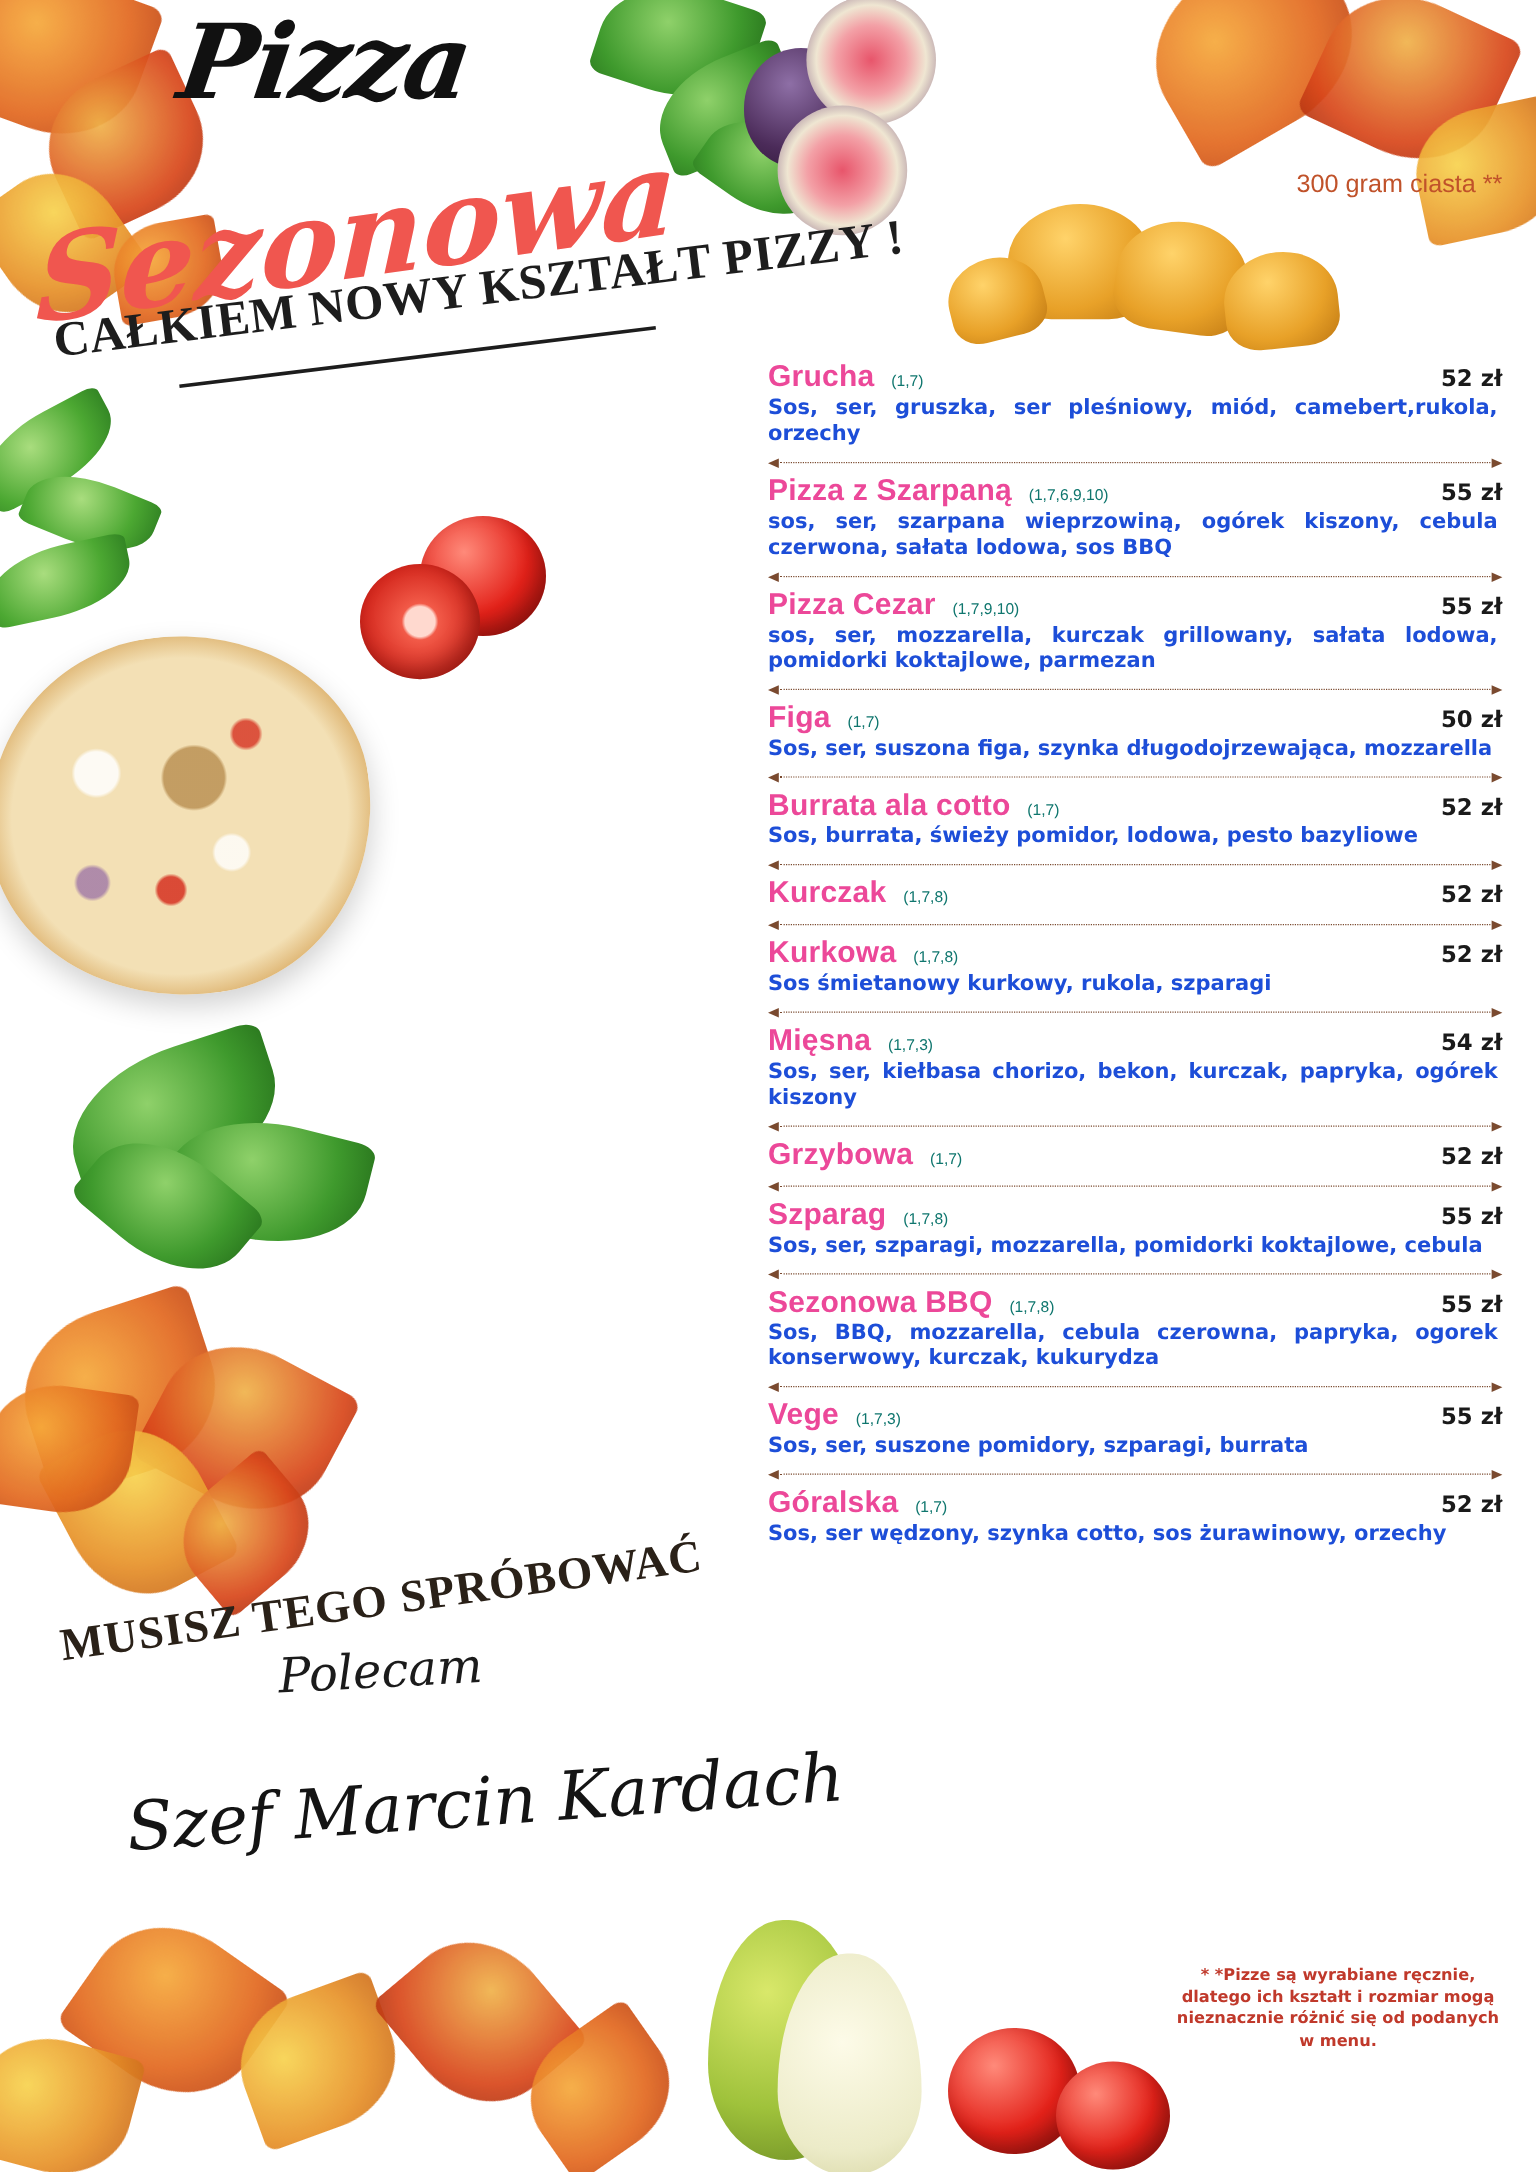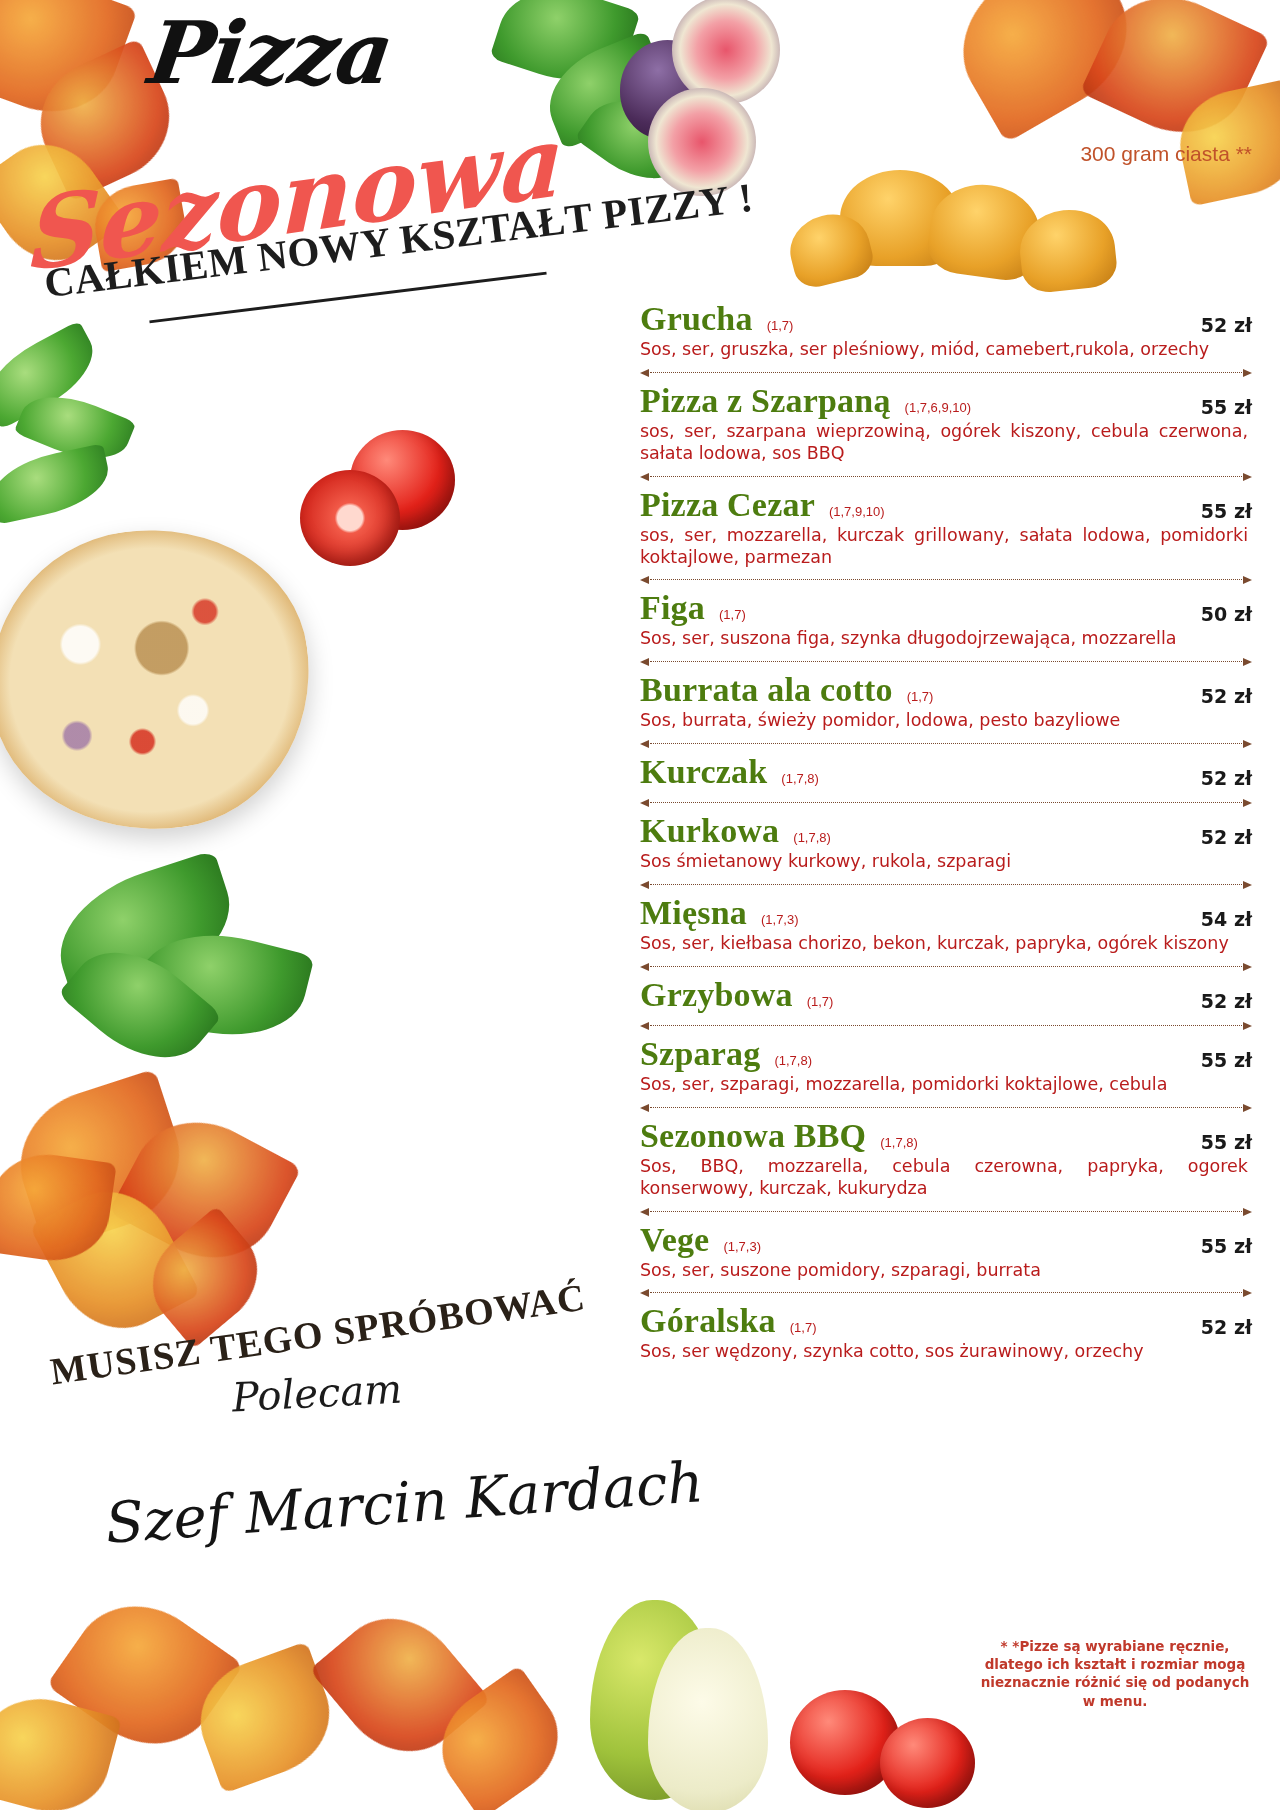--- a/index.html
+++ b/index.html
@@ -151,50 +151,50 @@
     top: 300px;
     width: 612px;
   }
   .item { position: relative; padding: 0 0 2px 0; }
   .item-head {
     display: flex;
     align-items: baseline;
     width: 100%;
   }
   .item-name {
-    font-family: Liberation Serif, serif;
-    font-weight: 700;
-    font-size: 34px;
-    color: #4d7c0f;
+    font-family: Liberation Sans, sans-serif;
+    font-weight: 700;
+    font-size: 25px;
+    color: #ec4899;
     letter-spacing: .2px;
     white-space: nowrap;
   }
   .item-alg {
     font-size: 13px;
-    color: #b91c1c;
+    color: #0f766e;
     margin-left: 14px;
     font-family: "Liberation Sans", sans-serif;
     white-space: nowrap;
   }
   .item-price {
     margin-left: auto;
     font-family: "DejaVu Sans", sans-serif;
     font-weight: 700;
     font-size: 19px;
     color: #1a1a1a;
     white-space: nowrap;
     align-self: flex-end;
     padding-bottom: 2px;
   }
   .item-desc {
     font-family: "DejaVu Sans", sans-serif;
-    font-weight: 400;
+    font-weight: 700;
     font-size: 17.5px;
     line-height: 1.25;
-    color: #b91c1c;
+    color: #1d4ed8;
     text-align: justify;
     margin-top: 1px;
     padding-right: 4px;
   }
   .sep {
     margin: 6px 0 6px 0;
     height: 7px;
     position: relative;
   }
   .sep::before {

